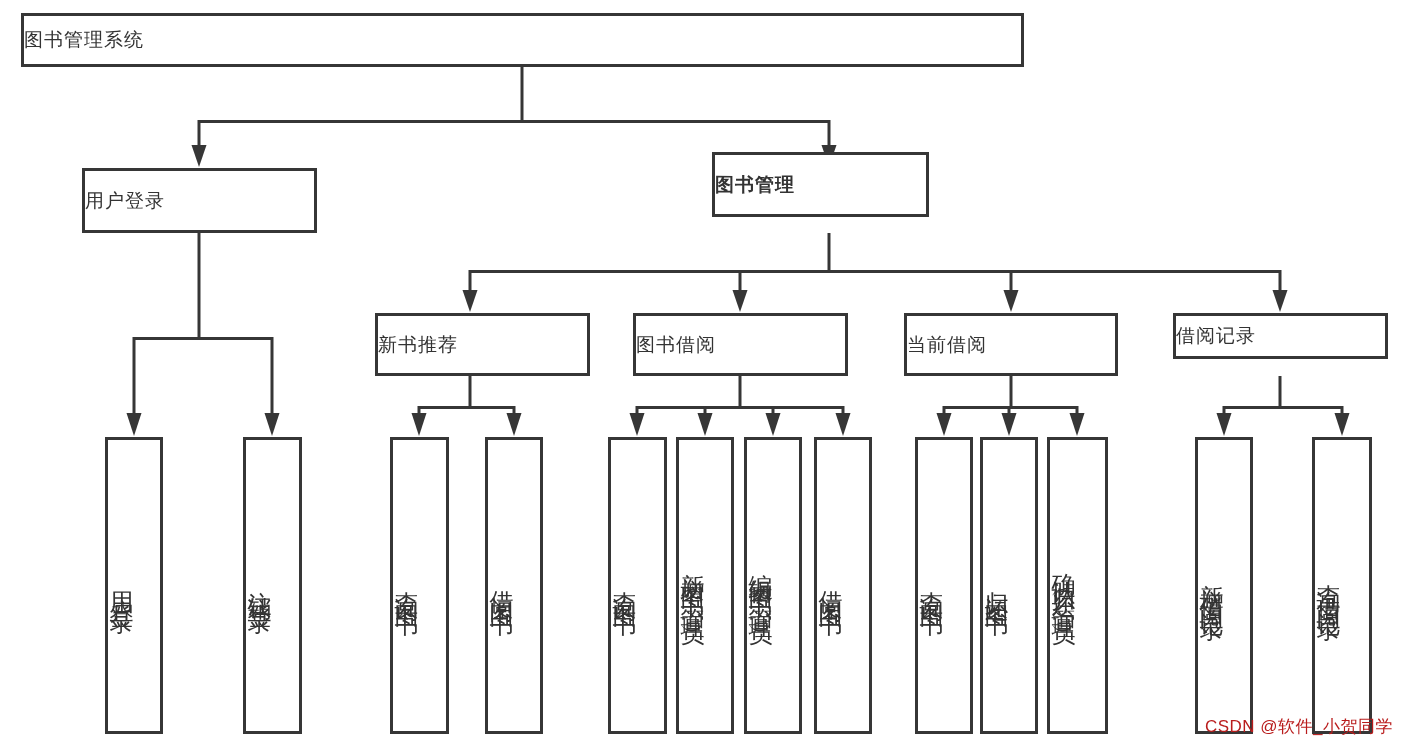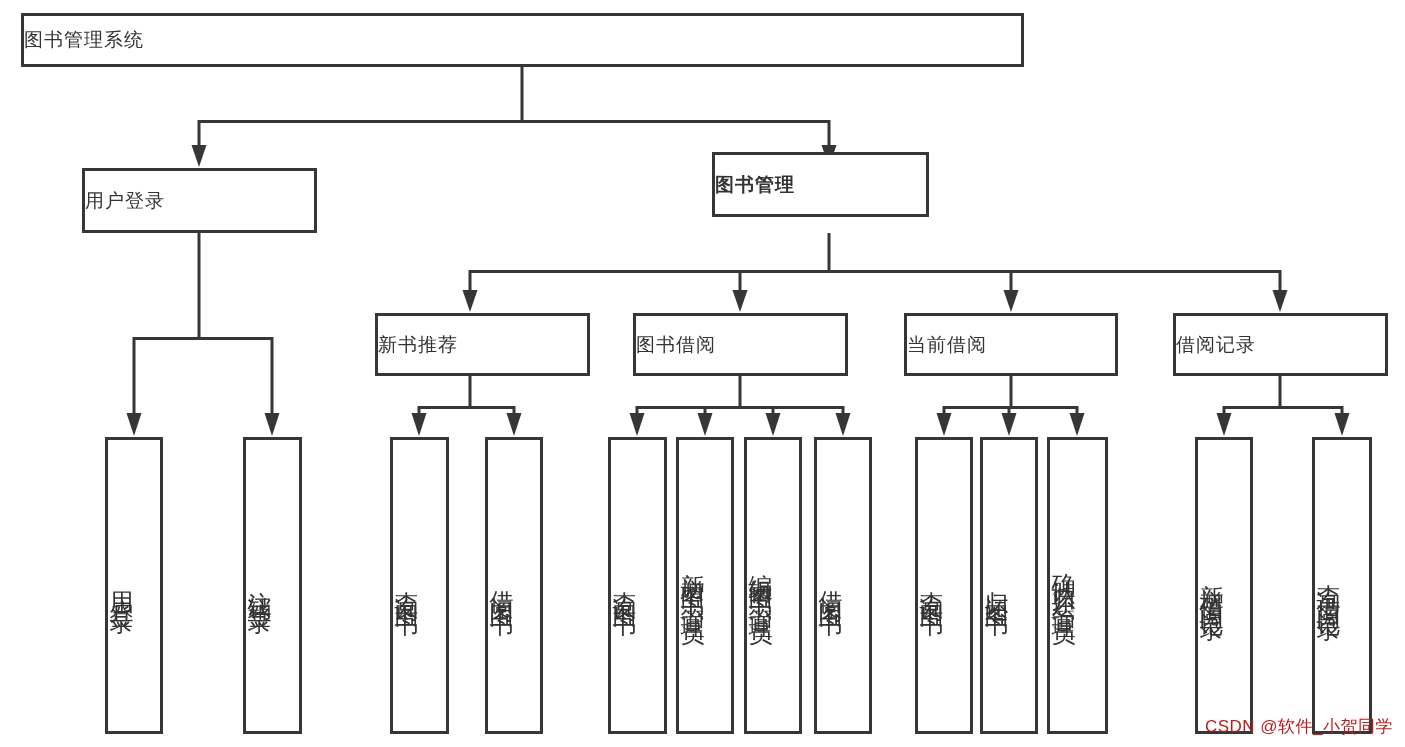--- a/index.html
+++ b/index.html
@@ -28,21 +28,21 @@
     line-height:1.1;
     white-space:nowrap;
   }
   
   #root-box    {left:21px;  top:13px;  width:1003px; height:54px;}
   #n-userlogin {left:82px;  top:168px; width:235px; height:65px;}
   #n-bookmgmt  {left:712px; top:152px; width:217px; height:65px;font-weight:bold;}
   #g-newbook   {left:363px; top:313px; width:215px; height:63px;margin-left:12px;}
   #g-borrow    {left:633px; top:313px; width:215px; height:63px;}
   #g-current   {left:904px; top:313px; width:214px; height:63px;}
-  #g-record    {left:1173px;top:313px; width:215px; height:63px;}
+  #g-record    {left:1173px;top:313px; width:215px; height:46px;}
   #a1{left:105px; top:437px;width:58px;height:297px;}
   #a2{left:243px; top:437px;width:59px;height:297px;}
   #b1{left:390px; top:437px;width:59px;height:297px;}
   #b2{left:485px; top:437px;width:58px;height:297px;}
   #c1{left:608px; top:437px;width:59px;height:297px;}
   #c2{left:676px; top:437px;width:58px;height:297px;}
   #c3{left:744px; top:437px;width:58px;height:297px;}
   #c4{left:814px; top:437px;width:58px;height:297px;}
   #d1{left:915px; top:437px;width:58px;height:297px;}
   #d2{left:980px; top:437px;width:58px;height:297px;}

